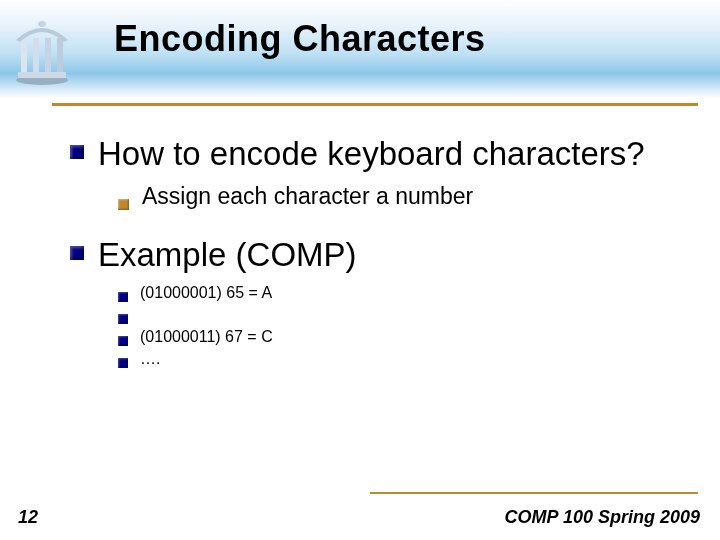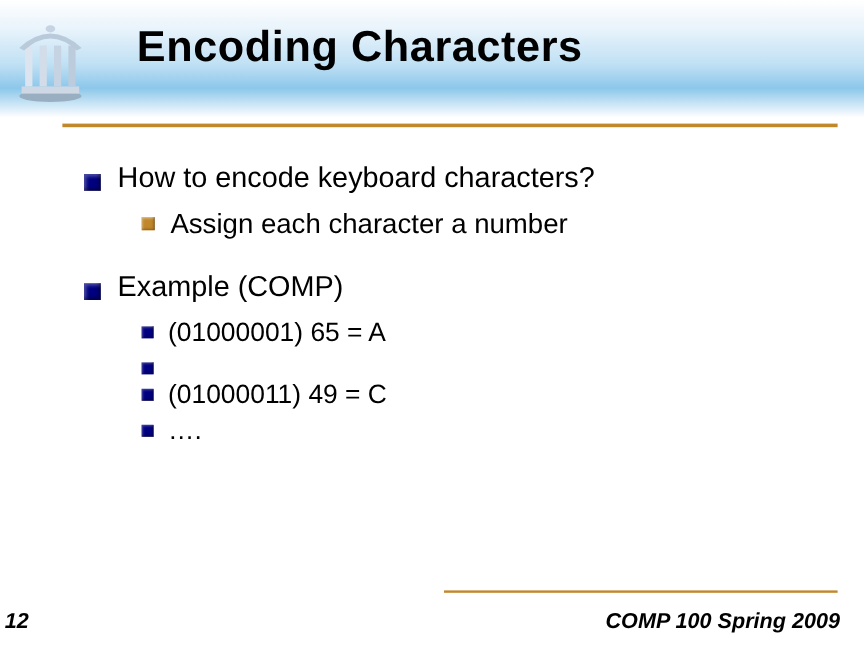--- a/index.html
+++ b/index.html
@@ -58,26 +58,26 @@
   }
   .lvl1 .bullet {
     width: 14px; height: 14px;
     background: #000080;
     box-shadow: inset -2px -2px 3px rgba(0,0,0,0.4), inset 2px 2px 3px rgba(255,255,255,0.3);
     margin-top: 10px;
     margin-right: 14px;
     flex: 0 0 auto;
   }
   .lvl1 .text {
-    font-size: 24px;
+    font-size: 33px;
     color: #000;
   }
   .lvl2 {
     display: flex;
-    align-items: flex-start;
+    align-items: flex-end;
     margin-left: 48px;
     margin-bottom: 26px;
     margin-top: 4px;
   }
   .lvl2 .bullet {
     width: 11px; height: 11px;
     background: #c1872b;
     box-shadow: inset -1px -1px 2px rgba(0,0,0,0.35), inset 1px 1px 2px rgba(255,255,255,0.4);
     margin-top: 8px;
     margin-right: 13px;
@@ -95,36 +95,36 @@
   }
   .lvl3 .bullet {
     width: 10px; height: 10px;
     background: #000080;
     box-shadow: inset -1px -1px 2px rgba(0,0,0,0.4), inset 1px 1px 2px rgba(255,255,255,0.3);
     margin-top: 8px;
     margin-right: 12px;
     flex: 0 0 auto;
   }
   .lvl3 .text {
-    font-size: 22px;
+    font-size: 16px;
     color: #000;
     white-space: pre;
   }
   .group { margin-bottom: 16px; }
   .footer-rule {
     position: absolute;
     left: 370px;
     right: 22px;
     bottom: 46px;
     height: 2px;
     background: #c1872b;
   }
   .page-num {
     position: absolute;
-    left: 4px;
+    left: 18px;
     bottom: 12px;
     font-style: italic;
     font-weight: 700;
     font-size: 18px;
     color: #000;
   }
   .course {
     position: absolute;
     right: 20px;
     bottom: 12px;
@@ -175,21 +175,21 @@
     </div>
     <div class="lvl3">
       <div class="bullet"></div>
       <div class="text">(01000001) 65 = A</div>
     </div>
     <div class="lvl3">
       <div class="bullet"></div>
     </div>
     <div class="lvl3">
       <div class="bullet"></div>
-      <div class="text">(01000011) 49 = C</div>
+      <div class="text">(01000011) 67 = C</div>
     </div>
     <div class="lvl3">
       <div class="bullet"></div>
       <div class="text">….</div>
     </div>
   </div>
 
 </div>
 
 <div class="footer-rule"></div>

